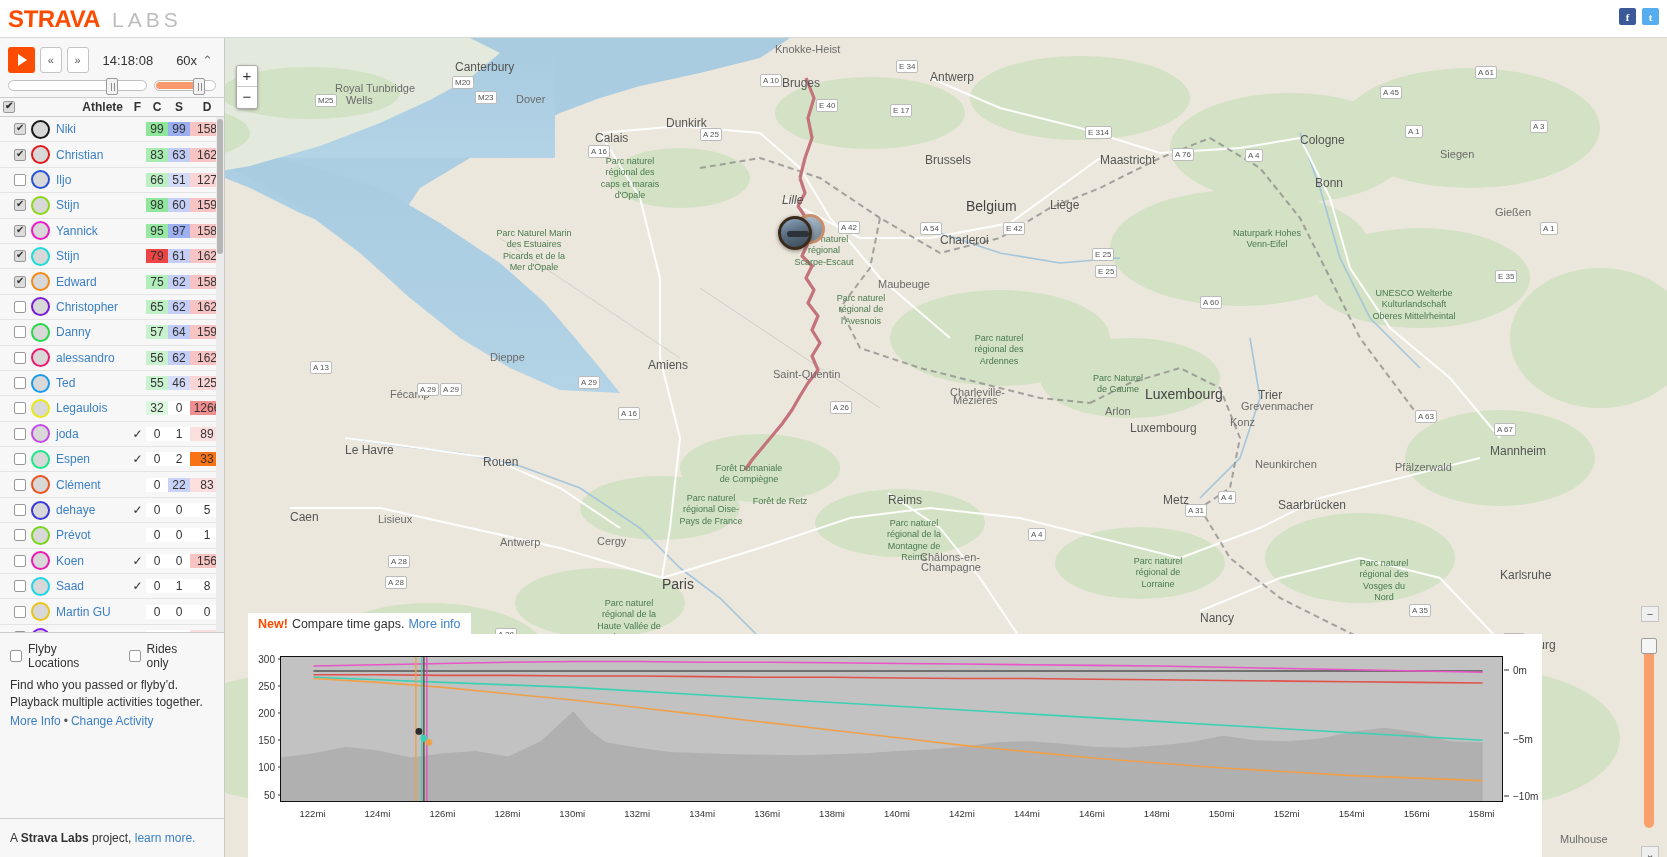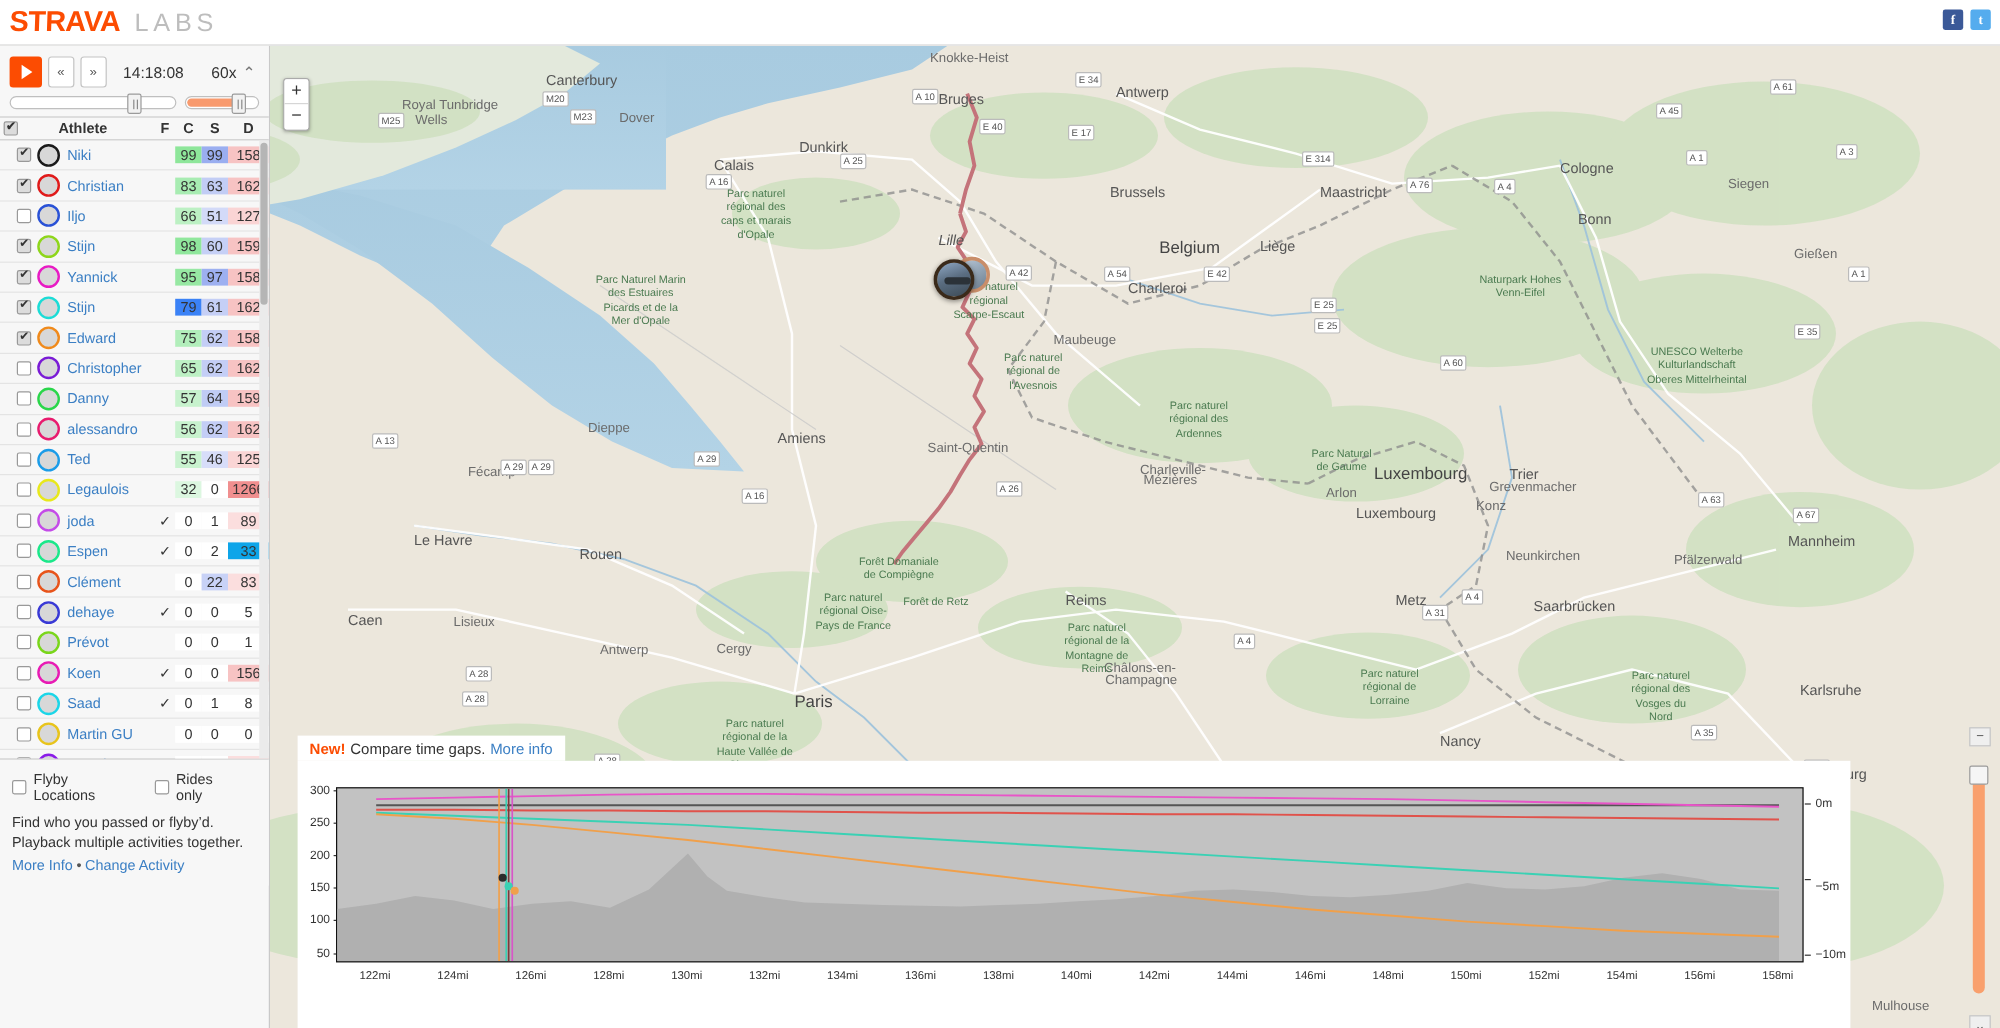--- a/index.html
+++ b/index.html
@@ -160,21 +160,21 @@
   }
   .cb {
     width: 12px; height: 12px; border: 1px solid #999; background: #fff;
     border-radius: 2px; flex: 0 0 12px; cursor: pointer; position: relative;
   }
   .cb.on { background: #dcdcdc; }
   .cb.on::after {
     content: '\2714'; position: absolute; left: 1px; top: -2px;
     font-size: 10px; color: #333; line-height: 12px;
   }
-  #table-head .hname { flex: 1 1 auto; text-align: center; padding-right: 6px; }
+  #table-head .hname { flex: 1 1 auto; text-align: right; padding-right: 6px; }
   .colF { width: 17px; text-align: center; flex: 0 0 17px; }
   .colC { width: 22px; text-align: center; flex: 0 0 22px; }
   .colS { width: 22px; text-align: center; flex: 0 0 22px; }
   .colD { width: 34px; text-align: center; flex: 0 0 34px; }
 
   #athlete-list { flex: 0 0 auto; height: 515px; overflow: hidden; position: relative; }
   .arow {
     display: flex; align-items: center; height: 25.4px;
     border-bottom: 1px solid #e4e4e4; font-size: 12px; padding-left: 14px;
   }
@@ -619,21 +619,21 @@
           <span class="cF"></span>
           <span class="cC" style="background:#97e8a3">95</span>
           <span class="cS" style="background:#9db0f1">97</span>
           <span class="cD" style="background:#f7c3c3">158</span>
         </div>
         <div class="arow">
           <span class="cb on"></span>
           <span class="av" style="border-color:#1bdcd6"></span>
           <span class="aname">Stijn</span>
           <span class="cF"></span>
-          <span class="cC" style="background:#3b82f6">79</span>
+          <span class="cC" style="background:#ef4444">79</span>
           <span class="cS" style="background:#c5cff6">61</span>
           <span class="cD" style="background:#f7c3c3">162</span>
         </div>
         <div class="arow">
           <span class="cb on"></span>
           <span class="av" style="border-color:#f08a1b"></span>
           <span class="aname">Edward</span>
           <span class="cF"></span>
           <span class="cC" style="background:#b2eebb">75</span>
           <span class="cS" style="background:#c4cef6">62</span>
@@ -693,21 +693,21 @@
           <span class="cS" style="background:#ffffff">1</span>
           <span class="cD" style="background:#fbdede">89</span>
         </div>
         <div class="arow">
           <span class="cb"></span>
           <span class="av" style="border-color:#1be88a"></span>
           <span class="aname">Espen</span>
           <span class="cF">✓</span>
           <span class="cC" style="background:#ffffff">0</span>
           <span class="cS" style="background:#ffffff">2</span>
-          <span class="cD" style="background:#0ea5e9">33</span>
+          <span class="cD" style="background:#f97316">33</span>
         </div>
         <div class="arow">
           <span class="cb"></span>
           <span class="av" style="border-color:#e8541b"></span>
           <span class="aname">Clément</span>
           <span class="cF"></span>
           <span class="cC" style="background:#ffffff">0</span>
           <span class="cS" style="background:#c8d2f7">22</span>
           <span class="cD" style="background:#fbdede">83</span>
         </div>
@@ -782,20 +782,23 @@
         <span>Rides only</span>
       </label>
     </div>
     <p>Find who you passed or flyby’d.</p>
     <p>Playback multiple activities together.</p>
     <div id="sb-links">
       <a>More Info</a><span class="dot-sep">•</span><a>Change Activity</a>
     </div>
   </div>
 
+  <div id="sb-bottom">
+    <span>A </span><b>Strava Labs</b><span> project, </span><a>learn more.</a>
+  </div>
 </div>
 
 <div id="newbar">
   <span class="new">New!</span>
   <span>Compare time gaps.</span>
   <a>More info</a>
 </div>
 
 <div id="elev-panel">
 

